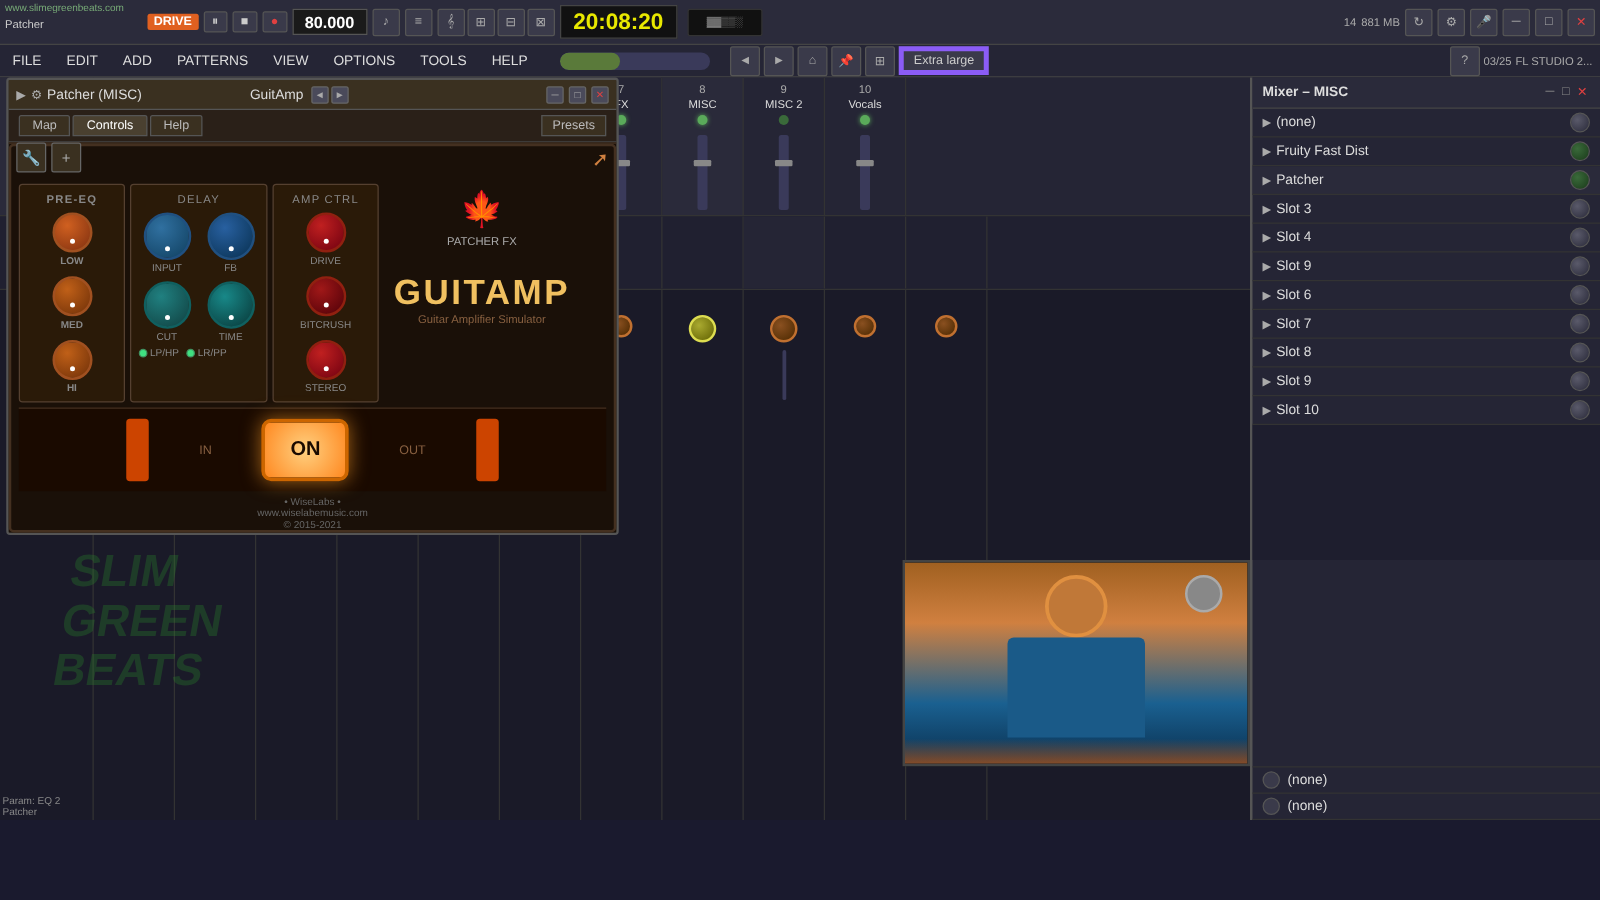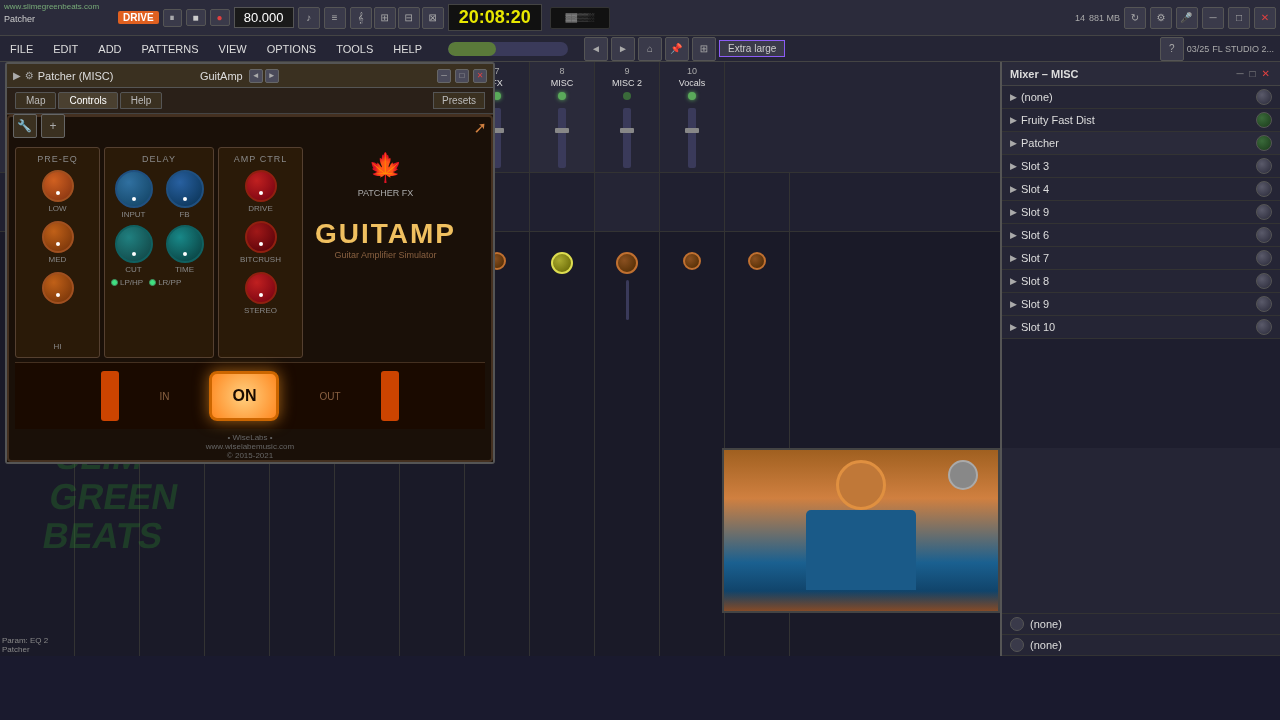--- a/index.html
+++ b/index.html
@@ -1,21 +1,21 @@
 <!DOCTYPE html>
 <html><head>
   <meta charset="utf-8">
   <style>
     * { margin: 0; padding: 0; box-sizing: border-box; }
     body { width: 1280px; height: 720px; overflow: hidden; background: #1a1a2e; font-family: 'Arial', sans-serif; font-size: 11px; color: #ccc; }
 
     
     #topbar { display: flex; align-items: center; background: #2b2b3b; height: 36px; padding: 0 4px; gap: 4px; border-bottom: 1px solid #444; }
     .transport-btn { background: #3a3a4a; border: 1px solid #555; color: #ccc; padding: 2px 6px; font-size: 10px; cursor: pointer; border-radius: 2px; }
-    #bpm-display { background: #1a1a1a; color: #fff; border: 1px solid #555; padding: 2px 6px; font-size: 13px; font-weight: normal; min-width: 60px; text-align: center; }
+    #bpm-display { background: #1a1a1a; color: #fff; border: 1px solid #555; padding: 2px 6px; font-size: 13px; font-weight: bold; min-width: 60px; text-align: center; }
     #time-display { color: #e8e800; font-size: 18px; font-weight: bold; background: #111; padding: 2px 10px; border: 1px solid #444; }
     .top-icon { width: 22px; height: 22px; background: #3a3a4a; border: 1px solid #555; border-radius: 2px; display: flex; align-items: center; justify-content: center; cursor: pointer; font-size: 10px; color: #aaa; }
 
     
     #menubar { display: flex; align-items: center; background: #252535; height: 26px; padding: 0 6px; gap: 12px; border-bottom: 1px solid #444; }
     .menu-item { color: #ddd; font-size: 11px; cursor: pointer; padding: 2px 4px; }
     .tool-btn { width: 24px; height: 24px; background: #3a3a4a; border: 1px solid #555; border-radius: 2px; display: flex; align-items: center; justify-content: center; cursor: pointer; font-size: 10px; color: #aaa; }
 
     
     #main { display: flex; height: calc(720px - 94px); }
@@ -178,21 +178,21 @@
     <div style="width:120px;height:14px;background:#3a3a5a;border-radius:7px;position:relative;overflow:hidden;">
       <div style="width:40%;height:100%;background:#5a7a3a;border-radius:7px;"></div>
     </div>
   </div>
   <div style="margin-left:4px;display:flex;gap:3px;align-items:center;">
     <div class="tool-btn">◄</div>
     <div class="tool-btn">►</div>
     <div class="tool-btn">⌂</div>
     <div class="tool-btn">📌</div>
     <div class="tool-btn">⊞</div>
-    <div style="background:#3a3a4a;border:1px solid #8b5cf6;color:#ccc;padding:2px 8px;font-size:10px;cursor:pointer;">Extra large</div>
+    <div style="background:#3a3a4a;border:4px solid #8b5cf6;color:#ccc;padding:2px 8px;font-size:10px;cursor:pointer;">Extra large</div>
   </div>
   <div style="margin-left:auto;display:flex;align-items:center;gap:3px;">
     <div class="tool-btn">?</div>
     <div style="color:#aaa;font-size:9px;">03/25</div>
     <div style="color:#aaa;font-size:9px;">FL STUDIO 2...</div>
   </div>
 </div>
 
 <div id="main" style="position:relative;height:594px;display:flex;">
 
@@ -443,35 +443,35 @@
     <div style="display:flex;background:#1a1008;border-top:1px solid #443020;">
 
       <div style="position:absolute;top:50px;left:6px;display:flex;gap:4px;z-index:10;">
         <div class="patch-tool">🔧</div>
         <div class="patch-tool">+</div>
       </div>
 
       <div id="guitamp" style="padding:30px 6px 0 6px;">
         <div id="guitamp-sections">
 
-          <div class="amp-section" style="min-width:85px;">
+          <div class="amp-section" style="min-width:85px;font-weight:bold;">
             <div class="amp-section-title">PRE-EQ</div>
             <div class="knob-wrap">
               <div class="knob-orange" style="position:relative;">
                 <div class="knob-dot"></div>
               </div>
               <div class="knob-label">LOW</div>
             </div>
             <div class="knob-wrap" style="margin-top:8px;">
               <div class="knob-orange" style="position:relative;background:radial-gradient(circle at 35% 30%, #c06018, #703008);">
                 <div class="knob-dot"></div>
               </div>
               <div class="knob-label">MED</div>
             </div>
-            <div class="knob-wrap" style="margin-top:8px;gap:36px;">
+            <div class="knob-wrap" style="margin-top:8px;">
               <div class="knob-orange" style="position:relative;background:radial-gradient(circle at 35% 30%, #c06018, #703008);">
                 <div class="knob-dot"></div>
               </div>
               <div class="knob-label">HI</div>
             </div>
           </div>
 
           <div class="amp-section" style="min-width:110px;">
             <div class="amp-section-title">DELAY</div>
             <div class="delay-grid">

